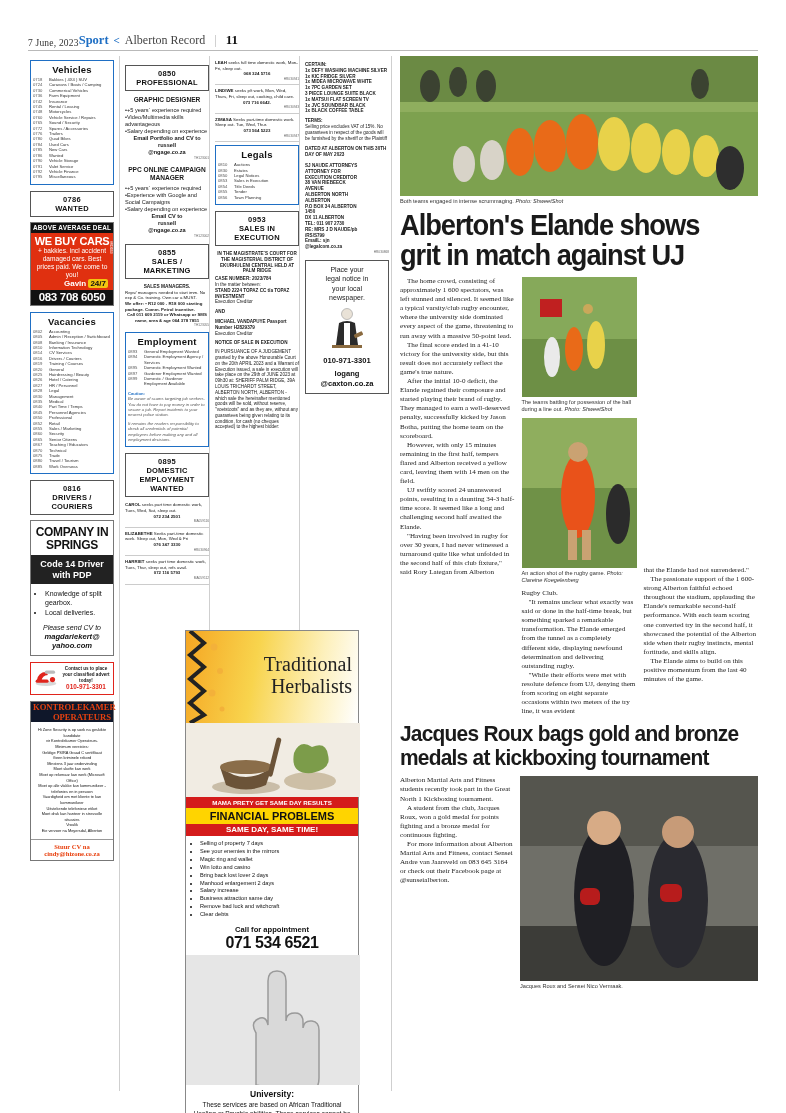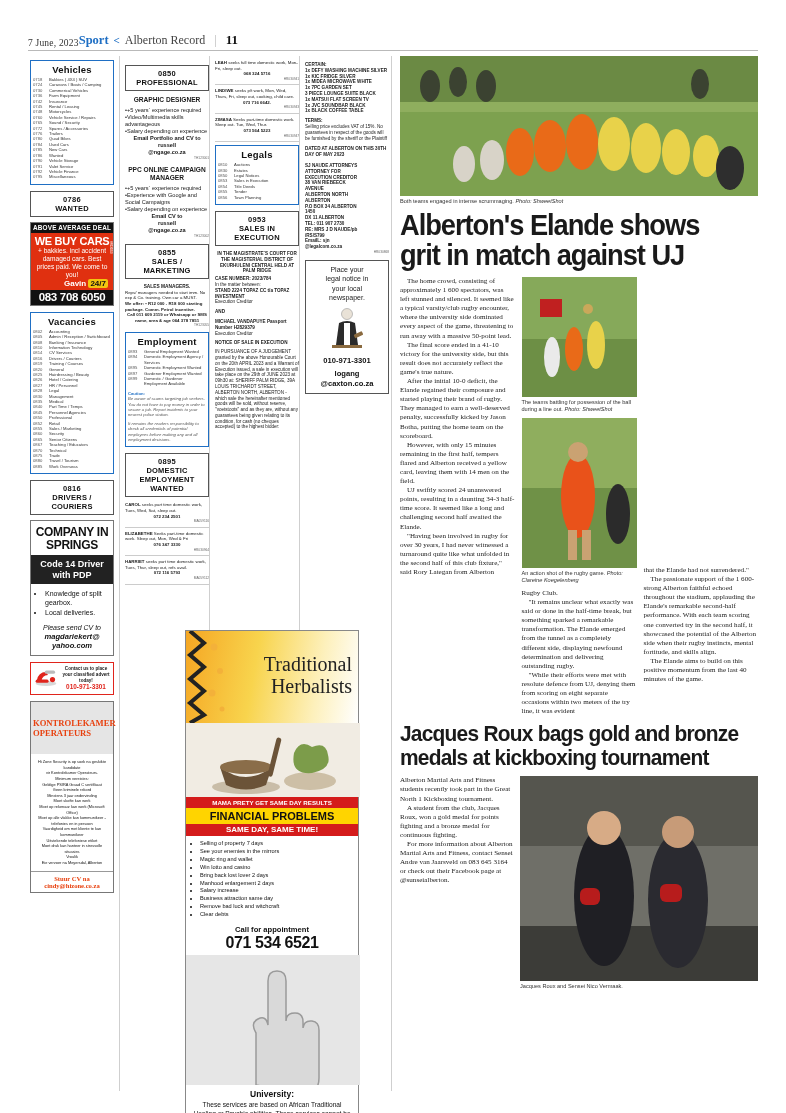--- a/index.html
+++ b/index.html
@@ -89,21 +89,21 @@
   .springs .send b { font-size:7.6px; }
 
   
   .contact { border:1.5px solid #e0241c; background:#fff; padding:3px 2px; margin-bottom:6px; display:flex; gap:2px; align-items:center; }
   .contact .phoneicon { width:26px; flex:0 0 26px; }
   .contact .txt { flex:1; text-align:center; font-size:4.6px; line-height:6px; font-weight:bold; color:#222; }
   .contact .txt .num { color:#e0241c; font-size:6.4px; }
 
   
   .kontro { border:1px solid #777; background:#fff; margin-bottom:6px; }
-  .kontro .hd { background:#e5e5e5; color:#e8410f; text-align:left; font-weight:bold; font-size:8.6px; line-height:10px; padding:16px 2px; font-family:"Liberation Serif", serif; }
+  .kontro .hd { background:#0f172a; color:#e8410f; text-align:right; font-weight:bold; font-size:8.6px; line-height:10px; padding:0 2px; font-family:"Liberation Serif", serif; }
   .kontro .body { text-align:center; font-size:3.9px; line-height:5.6px; padding:5px 3px; color:#111; }
   .kontro .foot { border-top:1px solid #999; text-align:center; color:#e8410f; font-weight:bold; font-size:6.6px; padding:3px 2px; font-family:"Liberation Serif", serif; }
 
   
   .legalad { border:1px solid #555; text-align:center; padding:4px 3px; margin:4px 0 5px; background:#fff; }
   .legalad .t { font-size:7px; line-height:9.5px; color:#222; }
   .legalad .figure { margin:4px auto 3px; width:34px; height:46px; position:relative; }
   .legalad .ph { font-weight:bold; font-size:7.6px; line-height:10px; color:#111; }
 
   

